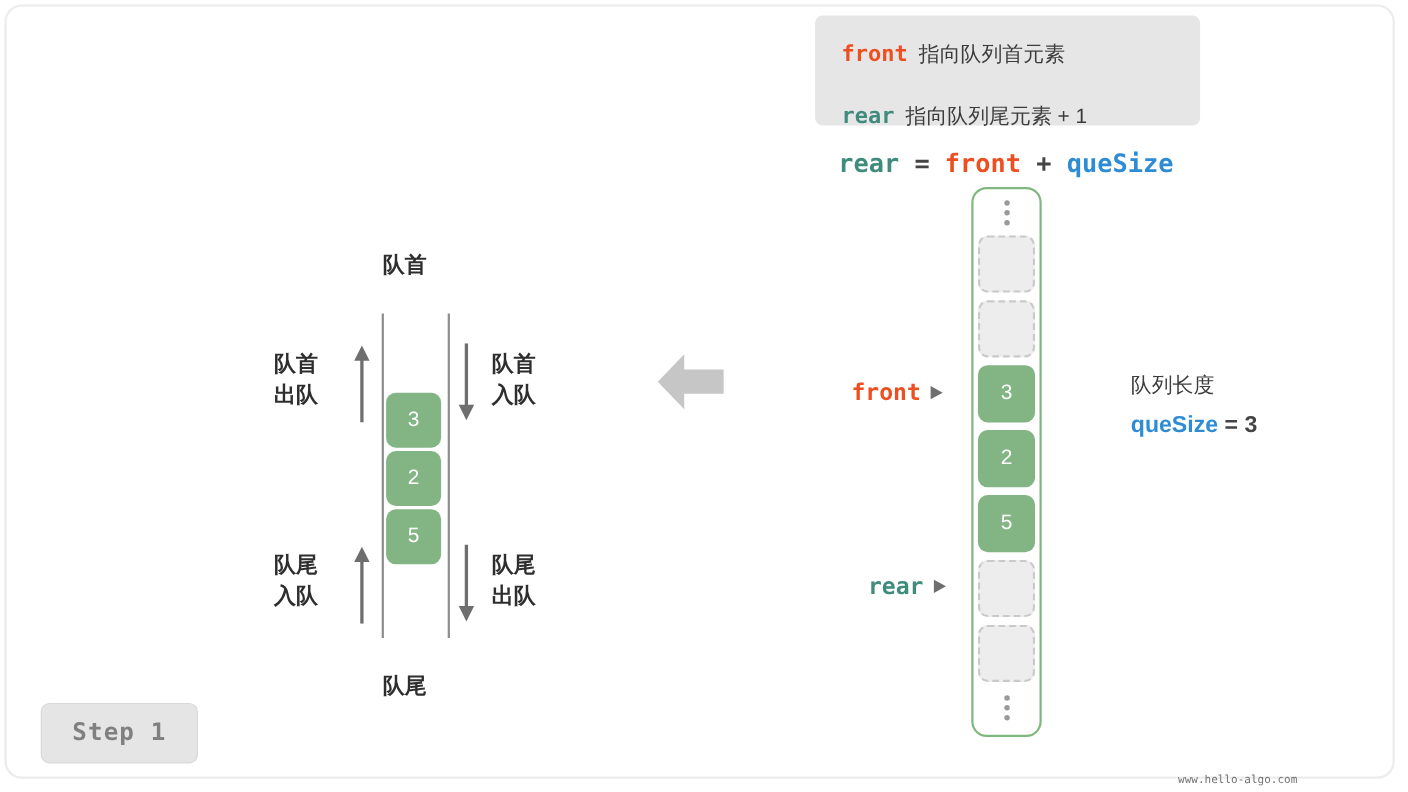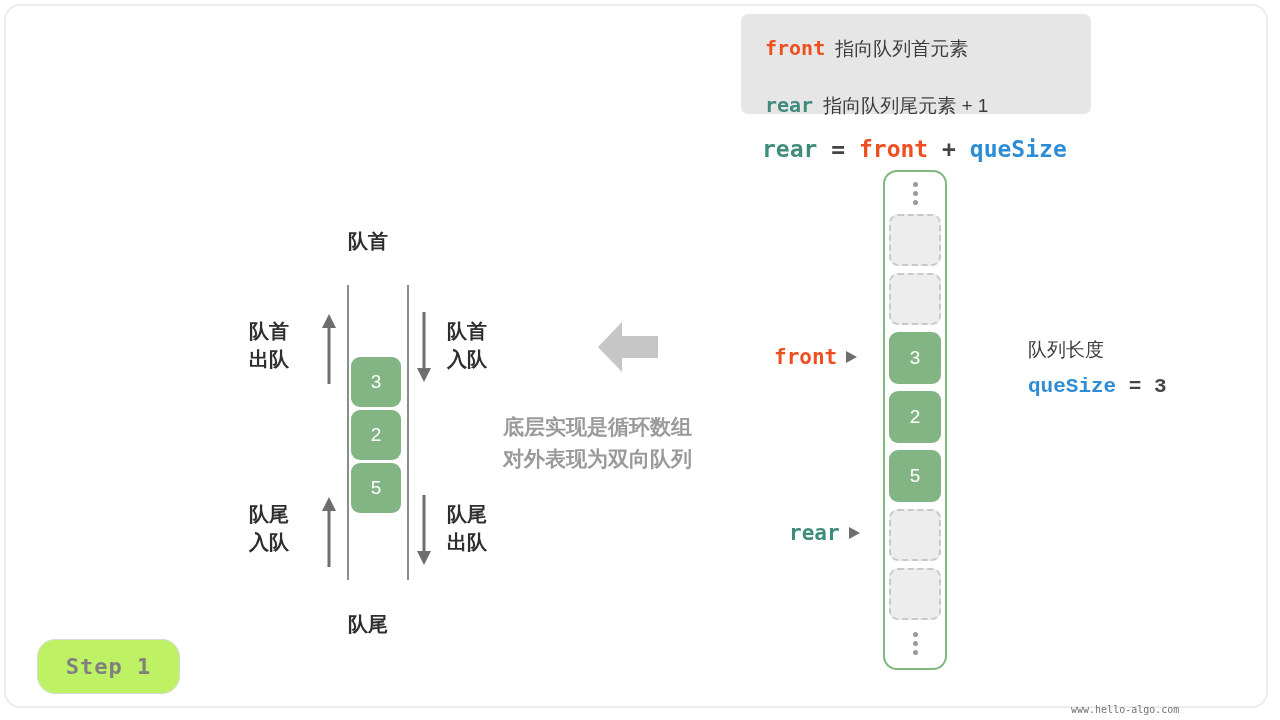--- a/index.html
+++ b/index.html
@@ -139,21 +139,21 @@
     left: 1028px;
     top: 337px;
     font-size: 19px;
     color: #3c3c3c;
     white-space: nowrap;
   }
   #size-value {
     left: 1028px;
     top: 375px;
     white-space: nowrap;
-    font-family: Liberation Mono, monospace;
+    font-family: Liberation Sans, sans-serif;
     font-weight: bold;
     font-size: 21px;
     color: #444;
   }
 
   
   #big-arrow { left: 596px; top: 320px; }
 
   
   .rail {
@@ -219,22 +219,22 @@
     line-height: 1.5;
   }
 
   
   #step-badge {
     left: 37px;
     top: 639px;
     width: 143px;
     height: 55px;
     border: 1.5px solid #d8d8d8;
-    border-radius: 18px;
-    background: #bef264;
+    border-radius: 8px;
+    background: #e5e5e5;
     box-sizing: border-box;
     display: flex;
     align-items: center;
     justify-content: center;
     font-family: "DejaVu Sans Mono", "Liberation Mono", monospace;
     font-weight: bold;
     font-size: 22px;
     color: #808080;
     letter-spacing: 1px;
   }
@@ -354,21 +354,17 @@
 
   <div id="op-tail-out" class="op-label">
     <div>队尾</div>
     <div>出队</div>
   </div>
   <svg class="vbar" style="left:415px; top:495px;" width="18" height="72" viewBox="0 0 18 72">
     <path d="M 9 0 L 9 58" stroke="#6e6e6e" stroke-width="3" fill="none"></path>
     <path d="M 9 70 L 16 56 L 2 56 Z" fill="#6e6e6e"></path>
   </svg>
 
-  <div id="center-note" class="abs">
-    <div>底层实现是循环数组</div>
-    <div>对外表现为双向队列</div>
-  </div>
 
   <div id="step-badge" class="abs">Step 1</div>
 
   <div id="watermark" class="abs">www.hello-algo.com</div>
 </div>
 
 </body></html>

